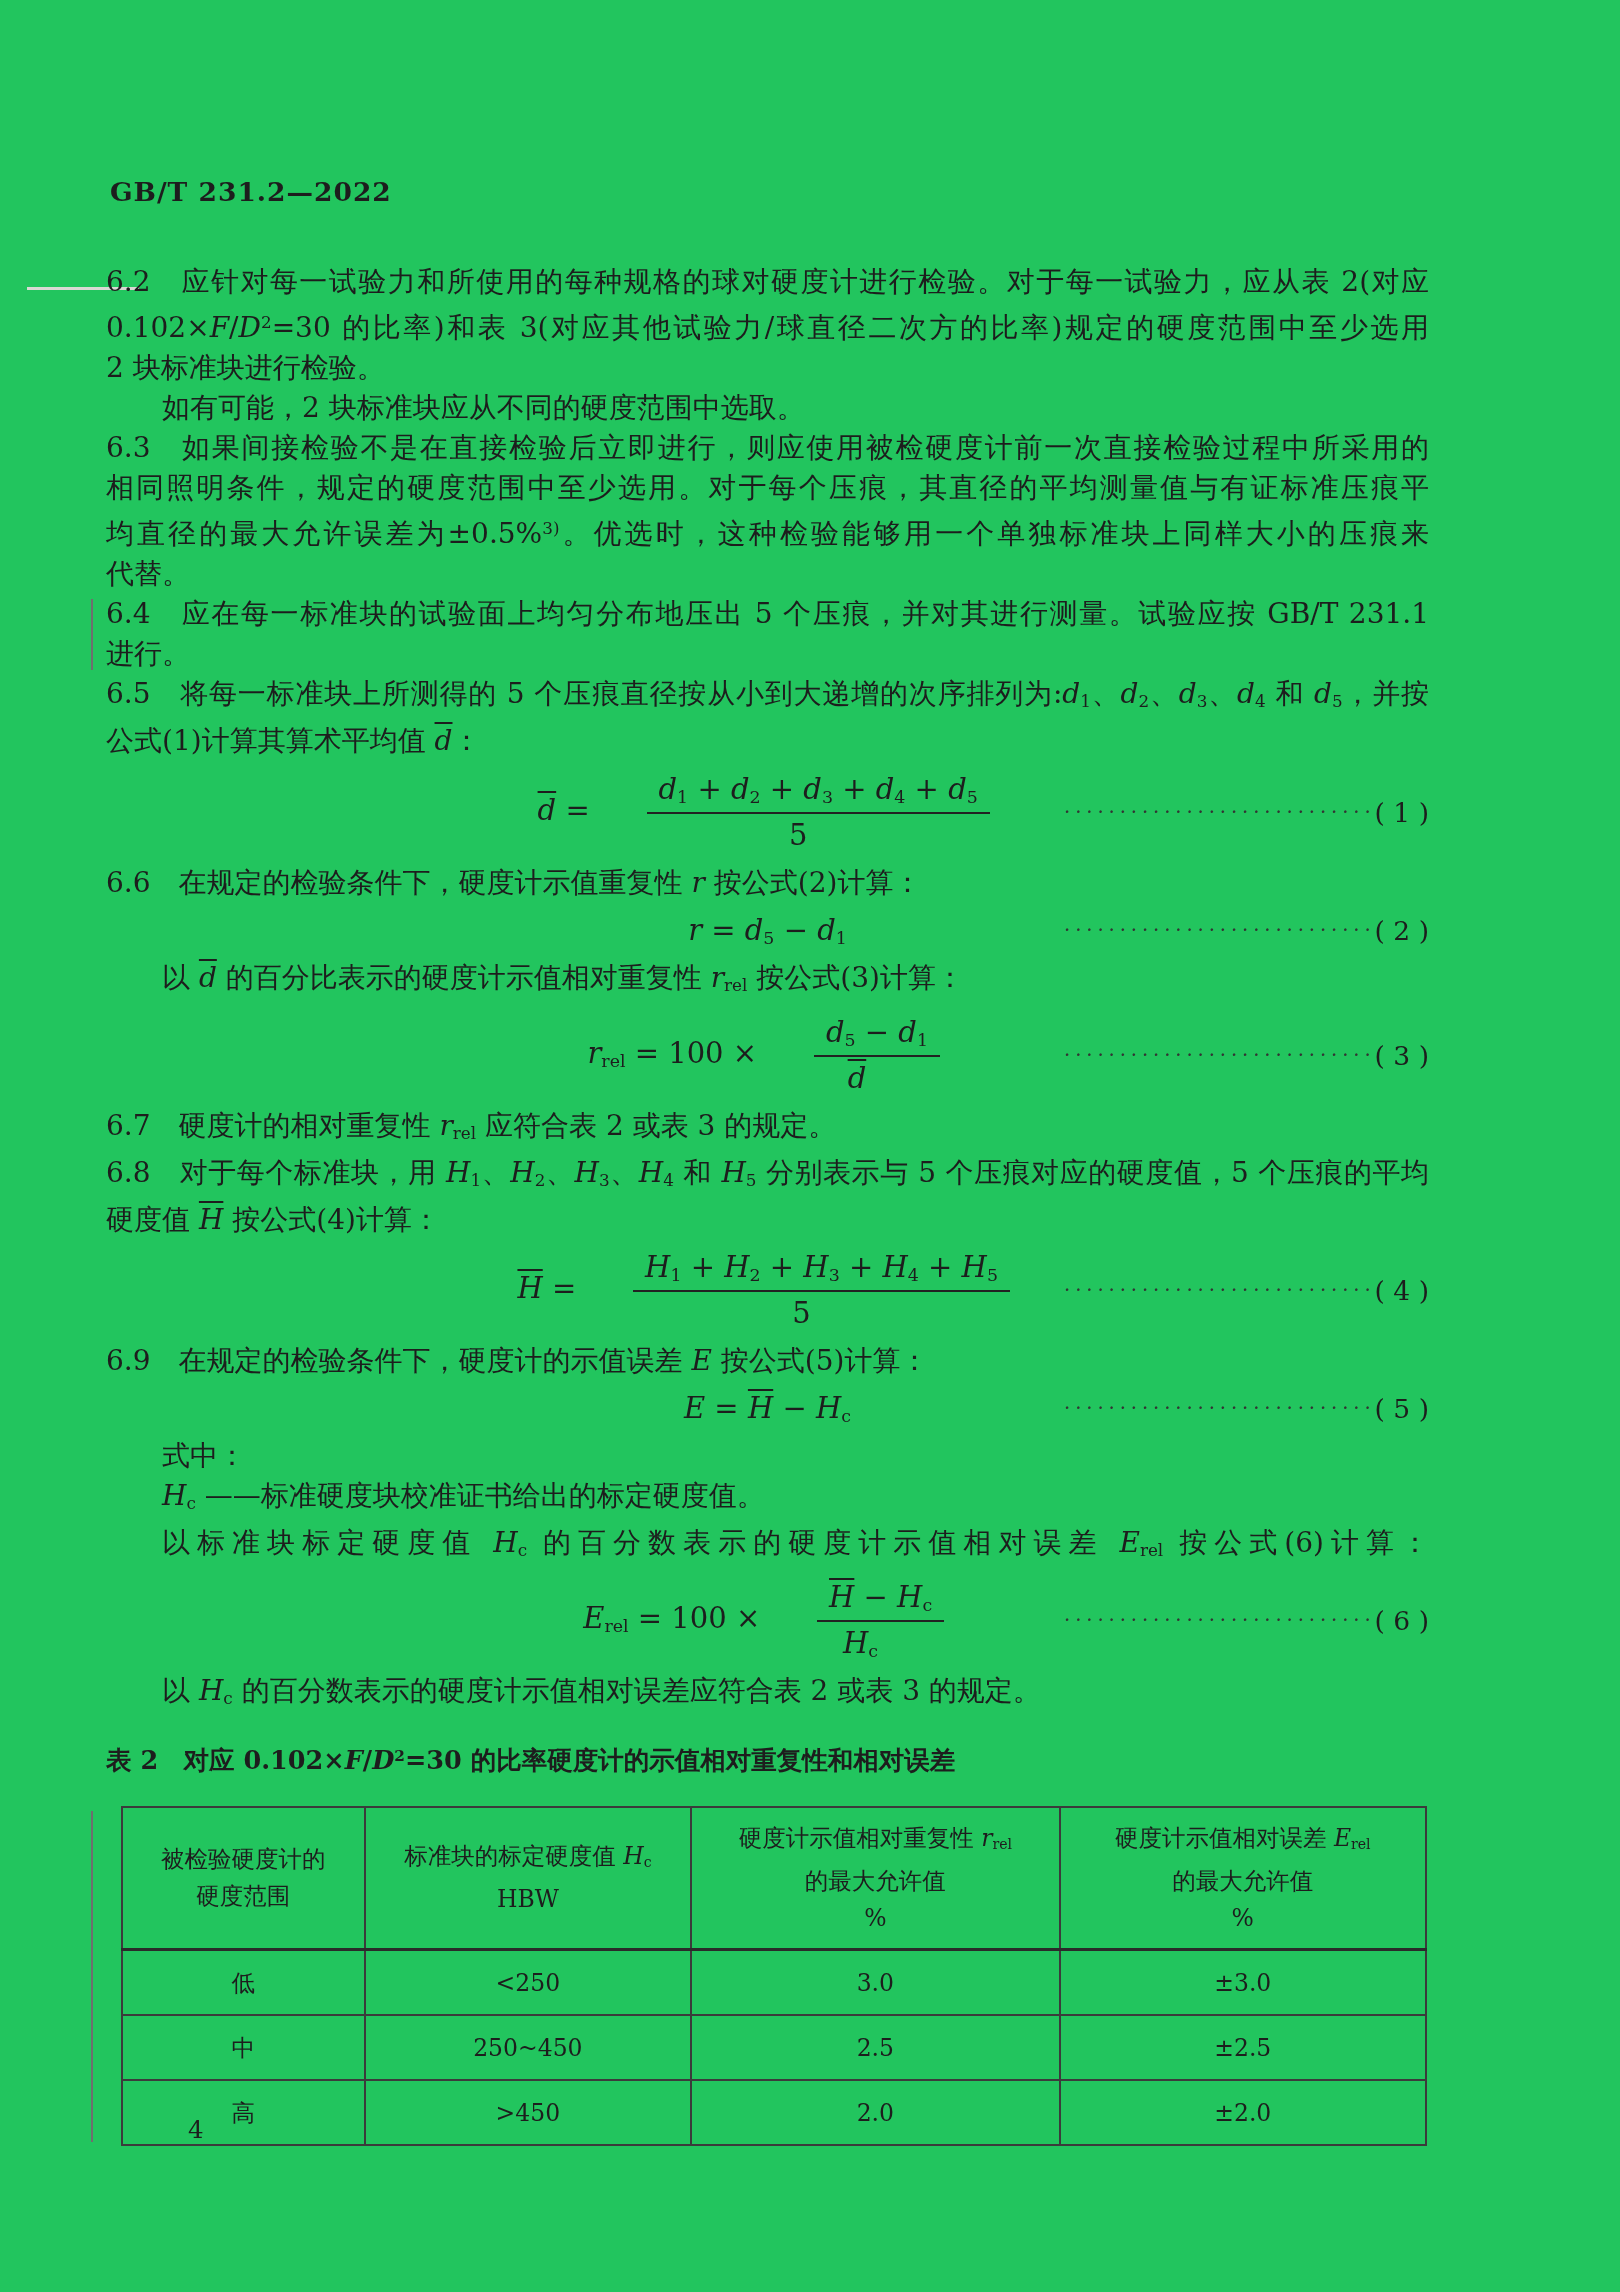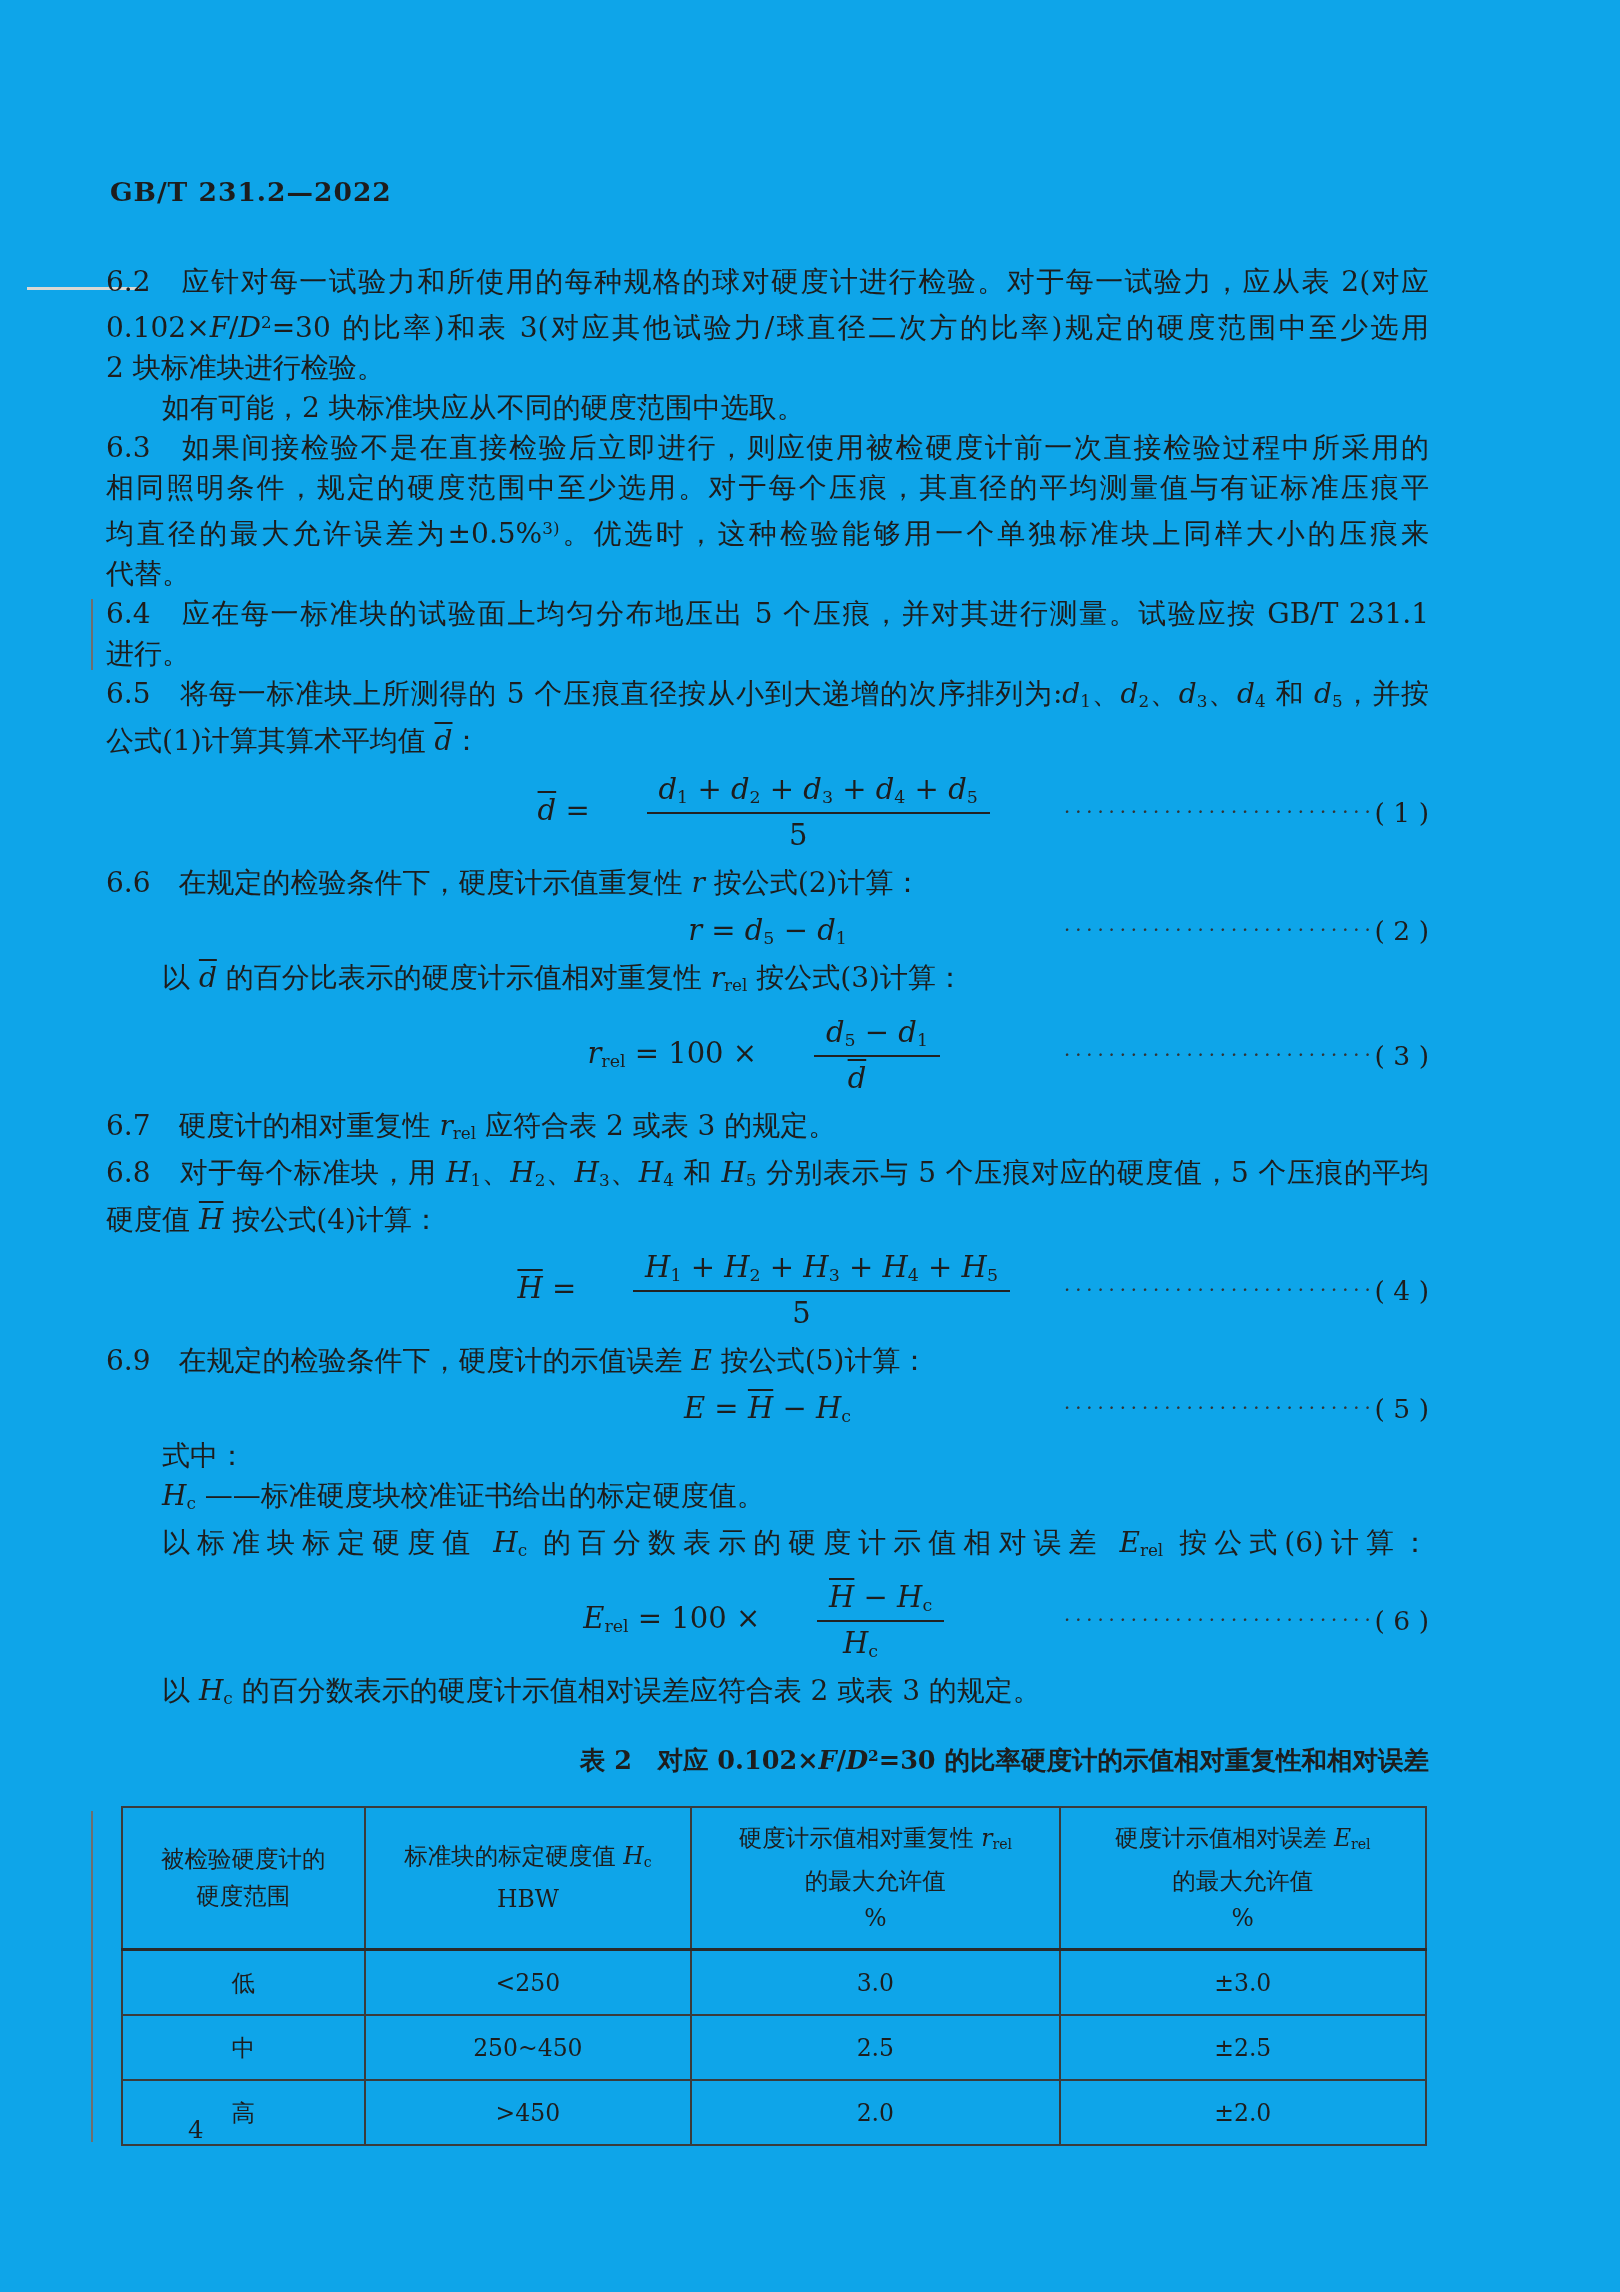--- a/index.html
+++ b/index.html
@@ -1,17 +1,17 @@
 <!DOCTYPE html>
 <html><head>
 <meta charset="utf-8">
 <style>
   html,body{margin:0;padding:0;background:#e9e9e7;}
   .page{position:relative;width:1620px;height:2293px;margin:0 auto;overflow:hidden;
-        background:#0ea5e9;color:#1d1d1d;
+        background:#22c55e;color:#1d1d1d;
         font-family:"DejaVu Serif","Liberation Serif",serif;}
   .content{position:absolute;left:106px;top:0;width:1323px;}
   .doc-header{margin-top:176px;margin-bottom:55px;margin-left:3.9px;
               font-weight:bold;font-size:26.5px;letter-spacing:1px;}
   .para{margin:0;}
   .line{font-size:28px;line-height:40px;}
   .j{text-align:justify;text-align-last:justify;}
   .ind{text-indent:56px;}
   .bar{position:relative;}
   .bar::before{content:"";position:absolute;left:-14.7px;top:4.9px;bottom:4.9px;width:2px;background:#6e6e6e;}
@@ -24,21 +24,21 @@
            margin:3.9px 0;min-height:47px;font-size:29px;}
   .formula.tall{min-height:94px;}
   .expr{display:inline-block;line-height:1.25;white-space:pre;}
   .frac{display:inline-flex;flex-direction:column;align-items:center;vertical-align:middle;
         margin:0 7.8px;line-height:1.15;}
   .frac .num{display:block;padding:1px 11.8px 4.9px;border-bottom:2px solid #222;white-space:pre;margin-left:40px;}
   .frac .den{display:block;padding-top:4.9px;white-space:pre;}
   .leader{position:absolute;right:0;top:0;bottom:0;width:365px;display:flex;align-items:center;}
   .dots{flex:1;overflow:hidden;white-space:nowrap;font-size:19.6px;letter-spacing:4.9px;color:#333;}
   .tag{font-size:26.5px;padding-left:3.9px;white-space:pre;}
-  .tbl-caption{margin-top:25.5px;margin-bottom:27.4px;text-align:right;
+  .tbl-caption{margin-top:25.5px;margin-bottom:27.4px;text-align:left;
                font-weight:bold;font-size:25.5px;}
   .tblwrap{margin-top:2px;}
   table.t2{border-collapse:collapse;width:1306px;margin-left:15px;font-size:23.5px;
            border:2.9px solid #2e2e2e;}
   .t2 th,.t2 td{border:2px solid #3b3b3b;text-align:center;font-weight:normal;
                 font-family:"DejaVu Serif","Liberation Serif",serif;}
   .t2 thead th{height:125px;padding:7.8px 5.9px;border-bottom:3.9px solid #2a2a2a;}
   .t2 thead th div{line-height:37px;font-size:23.5px;}
   .t2 tbody td{height:61px;}
   .t2 tbody tr + tr td{border-top:2px solid #3b3b3b;}

